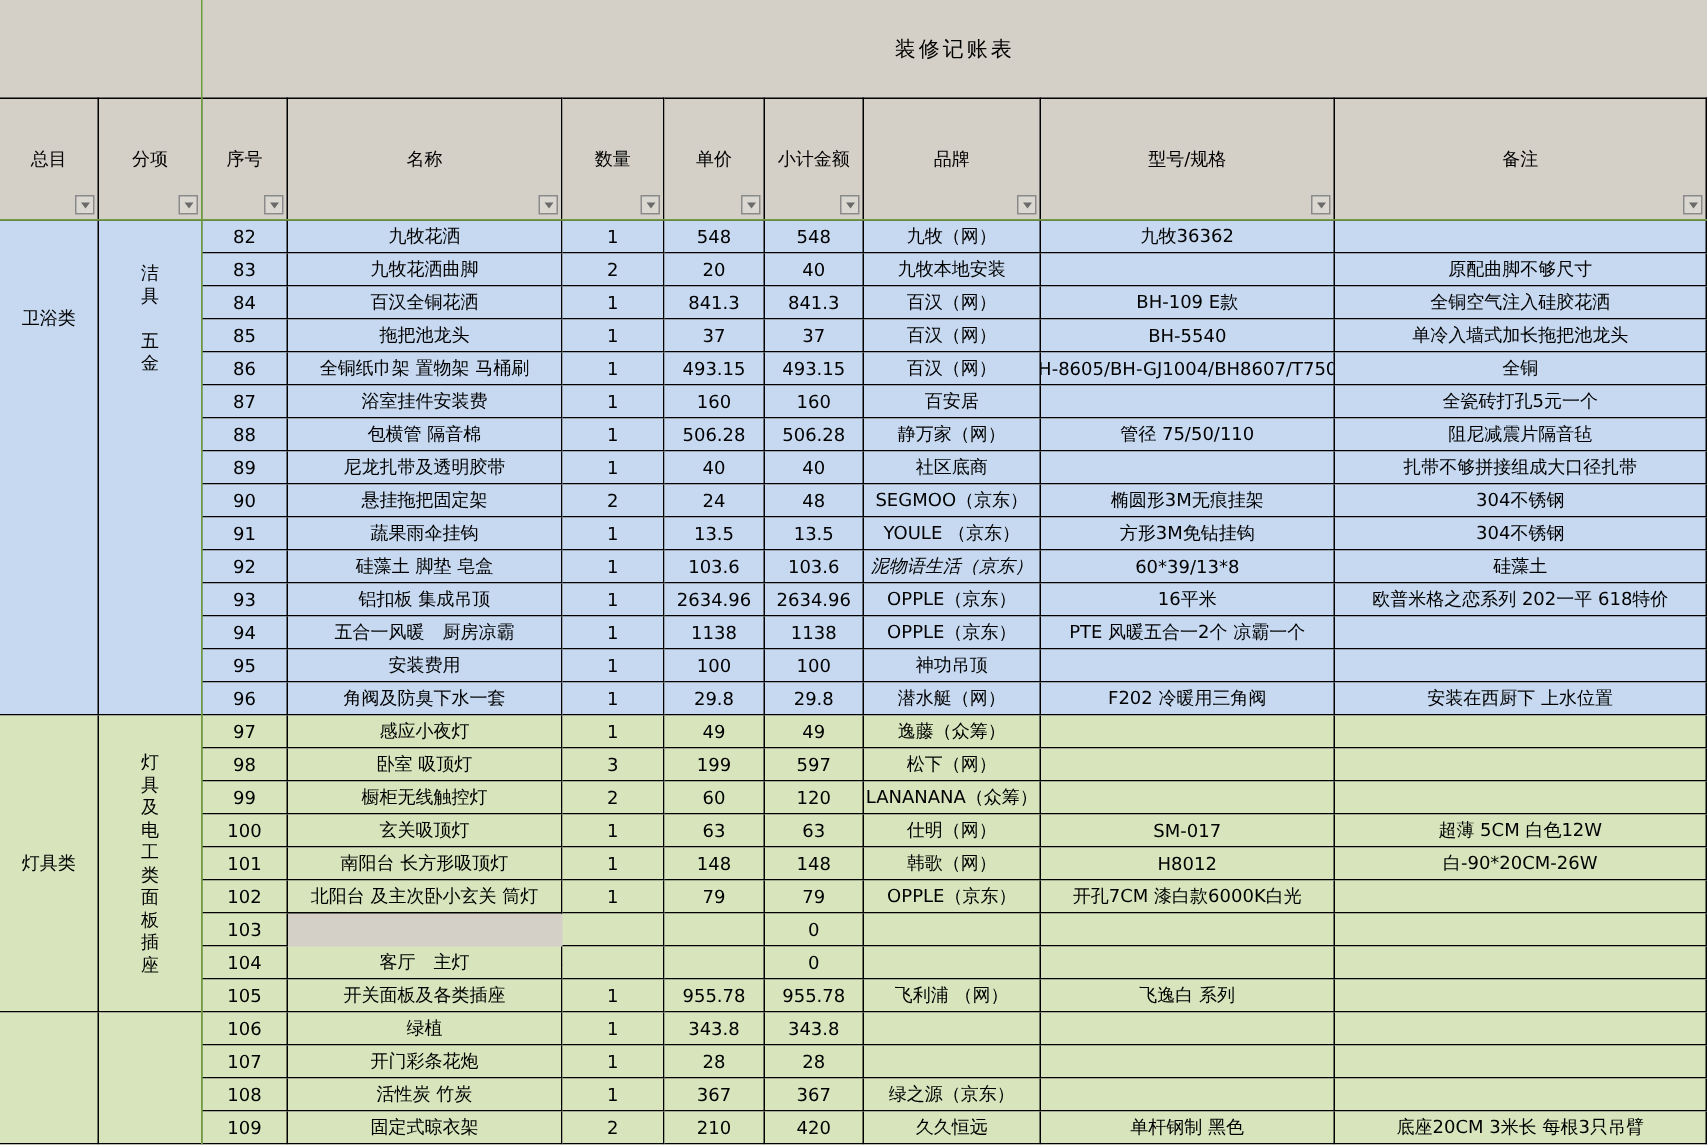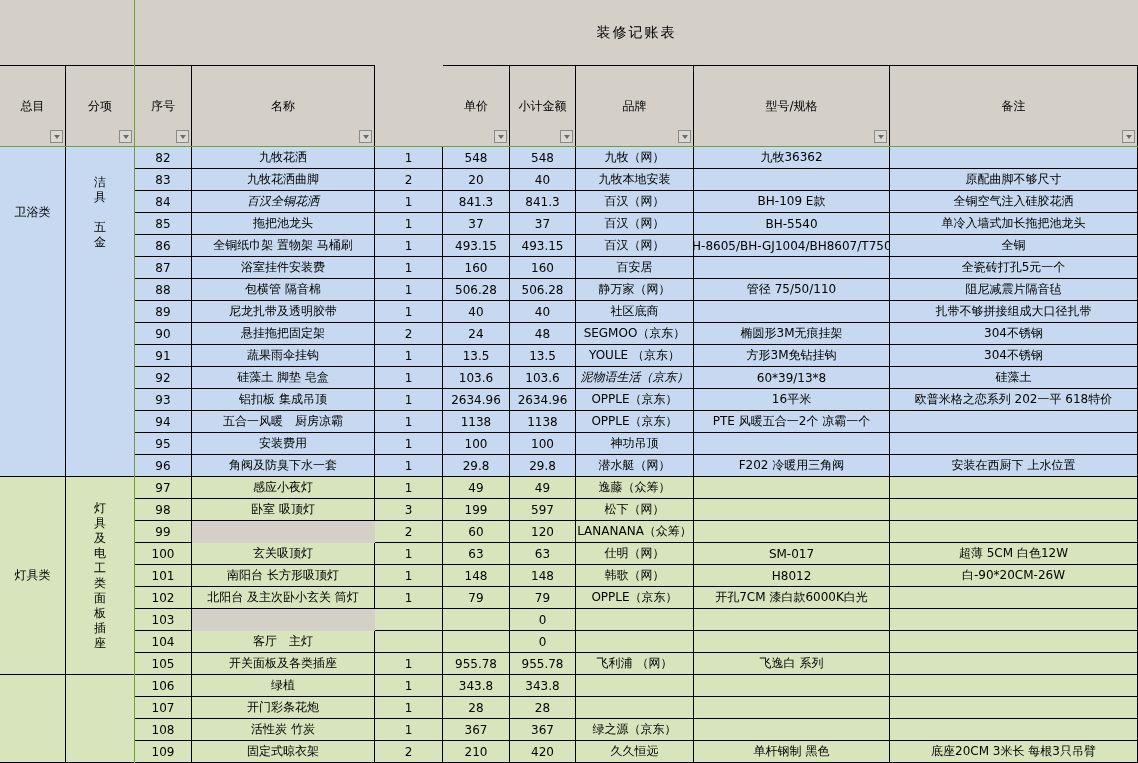--- a/index.html
+++ b/index.html
@@ -59,20 +59,26 @@
       <span class="dd">
           <span class="tri"></span>
         </span>
     </div>
     <div class="cell hdr" style="grid-column:4">
       <span>名称</span>
       <span class="dd">
           <span class="tri"></span>
         </span>
     </div>
+    <div class="cell hdr" style="grid-column:5">
+      <span>数量</span>
+      <span class="dd">
+          <span class="tri"></span>
+        </span>
+    </div>
     <div class="cell hdr" style="grid-column:6">
       <span>单价</span>
       <span class="dd">
           <span class="tri"></span>
         </span>
     </div>
     <div class="cell hdr" style="grid-column:7">
       <span>小计金额</span>
       <span class="dd">
           <span class="tri"></span>
@@ -116,21 +122,21 @@
       <div class="cell data note" style="grid-area: 3 / 10; background: rgb(198, 217, 241);"></div>
       <div class="cell data no" style="grid-area: 4 / 3; background: rgb(198, 217, 241);">83</div>
       <div class="cell data name" style="grid-area: 4 / 4; background: rgb(198, 217, 241);">九牧花洒曲脚</div>
       <div class="cell data qty" style="grid-area: 4 / 5; background: rgb(198, 217, 241);">2</div>
       <div class="cell data price" style="grid-area: 4 / 6; background: rgb(198, 217, 241);">20</div>
       <div class="cell data subtotal" style="grid-area: 4 / 7; background: rgb(198, 217, 241);">40</div>
       <div class="cell data brand" style="grid-area: 4 / 8; background: rgb(198, 217, 241);">九牧本地安装</div>
       <div class="cell data model" style="grid-area: 4 / 9; background: rgb(198, 217, 241);"></div>
       <div class="cell data note" style="grid-area: 4 / 10; background: rgb(198, 217, 241);">原配曲脚不够尺寸</div>
       <div class="cell data no" style="grid-area: 5 / 3; background: rgb(198, 217, 241);">84</div>
-      <div class="cell data name" style="grid-area: 5 / 4; background: rgb(198, 217, 241); font-style: italic;">百汉全铜花洒</div>
+      <div class="cell data name" style="grid-area: 5 / 4; background: rgb(198, 217, 241);">百汉全铜花洒</div>
       <div class="cell data qty" style="grid-area: 5 / 5; background: rgb(198, 217, 241);">1</div>
       <div class="cell data price" style="grid-area: 5 / 6; background: rgb(198, 217, 241);">841.3</div>
       <div class="cell data subtotal" style="grid-area: 5 / 7; background: rgb(198, 217, 241);">841.3</div>
       <div class="cell data brand" style="grid-area: 5 / 8; background: rgb(198, 217, 241);">百汉（网）</div>
       <div class="cell data model" style="grid-area: 5 / 9; background: rgb(198, 217, 241);">BH-109 E款</div>
       <div class="cell data note" style="grid-area: 5 / 10; background: rgb(198, 217, 241);">全铜空气注入硅胶花洒</div>
       <div class="cell data no" style="grid-area: 6 / 3; background: rgb(198, 217, 241);">85</div>
       <div class="cell data name" style="grid-area: 6 / 4; background: rgb(198, 217, 241);">拖把池龙头</div>
       <div class="cell data qty" style="grid-area: 6 / 5; background: rgb(198, 217, 241);">1</div>
       <div class="cell data price" style="grid-area: 6 / 6; background: rgb(198, 217, 241);">37</div>
@@ -251,20 +257,21 @@
       <div class="cell data note" style="grid-area: 18 / 10; background: rgb(215, 228, 188);"></div>
       <div class="cell data no" style="grid-area: 19 / 3; background: rgb(215, 228, 188);">98</div>
       <div class="cell data name" style="grid-area: 19 / 4; background: rgb(215, 228, 188);">卧室 吸顶灯</div>
       <div class="cell data qty" style="grid-area: 19 / 5; background: rgb(215, 228, 188);">3</div>
       <div class="cell data price" style="grid-area: 19 / 6; background: rgb(215, 228, 188);">199</div>
       <div class="cell data subtotal" style="grid-area: 19 / 7; background: rgb(215, 228, 188);">597</div>
       <div class="cell data brand" style="grid-area: 19 / 8; background: rgb(215, 228, 188);">松下（网）</div>
       <div class="cell data model" style="grid-area: 19 / 9; background: rgb(215, 228, 188);"></div>
       <div class="cell data note" style="grid-area: 19 / 10; background: rgb(215, 228, 188);"></div>
       <div class="cell data no" style="grid-area: 20 / 3; background: rgb(215, 228, 188);">99</div>
+      <div class="cell data name" style="grid-area: 20 / 4; background: rgb(215, 228, 188);">橱柜无线触控灯</div>
       <div class="cell data qty" style="grid-area: 20 / 5; background: rgb(215, 228, 188);">2</div>
       <div class="cell data price" style="grid-area: 20 / 6; background: rgb(215, 228, 188);">60</div>
       <div class="cell data subtotal" style="grid-area: 20 / 7; background: rgb(215, 228, 188);">120</div>
       <div class="cell data brand" style="grid-area: 20 / 8; background: rgb(215, 228, 188);">LANANANA（众筹）</div>
       <div class="cell data model" style="grid-area: 20 / 9; background: rgb(215, 228, 188);"></div>
       <div class="cell data note" style="grid-area: 20 / 10; background: rgb(215, 228, 188);"></div>
       <div class="cell data no" style="grid-area: 21 / 3; background: rgb(215, 228, 188);">100</div>
       <div class="cell data name" style="grid-area: 21 / 4; background: rgb(215, 228, 188);">玄关吸顶灯</div>
       <div class="cell data qty" style="grid-area: 21 / 5; background: rgb(215, 228, 188);">1</div>
       <div class="cell data price" style="grid-area: 21 / 6; background: rgb(215, 228, 188);">63</div>

